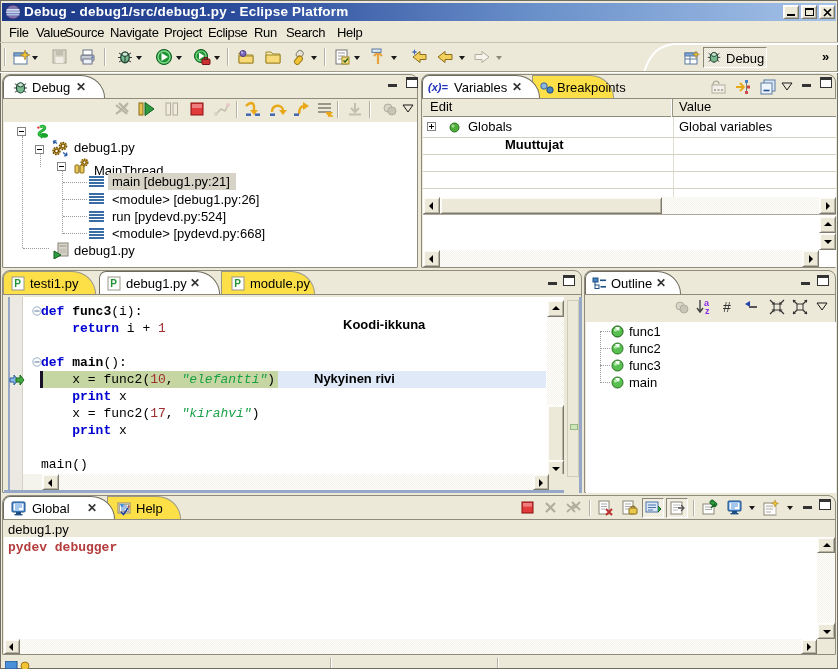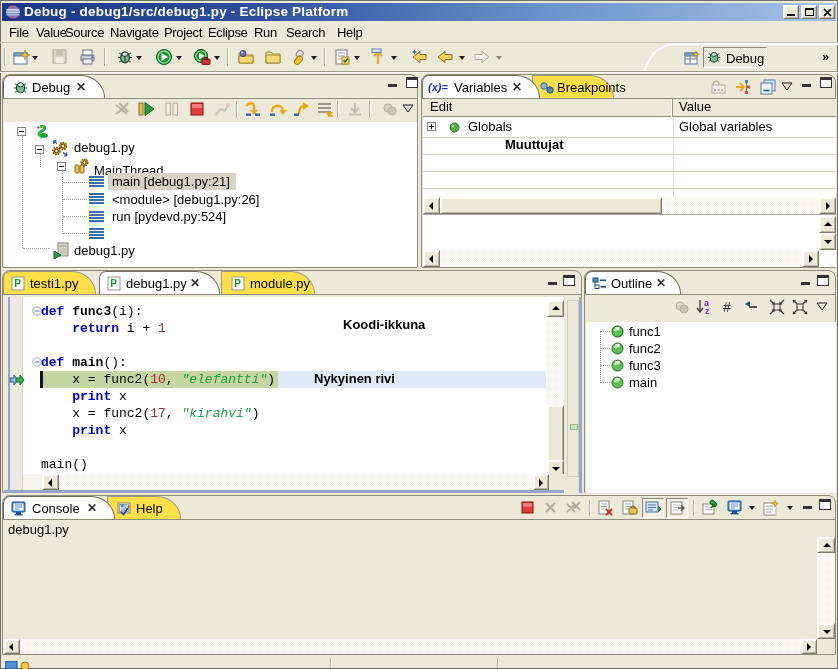--- a/index.html
+++ b/index.html
@@ -361,20 +361,21 @@
       </svg>
   <div class="a" style="left:108px;top:87px">run [pydevd.py:524]</div>
   <svg class="a" style="left:85px;top:106px" width="16" height="12" viewBox="0 0 16 12" shape-rendering="crispEdges">
         <g fill="#3a6ca6">
           <rect x="0" y="0" width="15" height="2"></rect>
           <rect x="0" y="3" width="15" height="2"></rect>
           <rect x="0" y="6" width="15" height="2"></rect>
           <rect x="0" y="9" width="15" height="2"></rect>
         </g>
       </svg>
+  <div class="a" style="left:108px;top:104px">&lt;module&gt; [pydevd.py:668]</div>
 
   <svg class="a" style="left:48px;top:120px" width="18" height="17" viewBox="0 0 18 17">
    <rect x="6" y="1" width="10" height="13" fill="#d8d5cc" stroke="#8a8578"></rect>
    <rect x="7.5" y="3" width="7" height="2" fill="#b8b5a8"></rect>
         <rect x="7.5" y="6.5" width="7" height="5" fill="#c8c5b8"></rect>
    <path d="M2 9 L9 13 L2 17 Z" fill="#2f9b40" stroke="#11611e"></path>
   </svg>
   <div class="a" style="left:70px;top:121px">debug1.py</div>
  </div>
 </div>
@@ -679,21 +680,21 @@
   <span style="left:28px">Help</span>
  </div>
  <div class="tab act" style="left:0;width:112px">
   <svg class="a" style="left:7px;top:4px" width="16" height="15" viewBox="0 0 16 15">
         <rect x="1" y="1" width="13" height="10" rx="1" fill="#4a90d9" stroke="#1d4f86"></rect>
         <rect x="2.5" y="2.5" width="10" height="7" fill="#fff"></rect>
         <path d="M4 4 L11 4 M4 6 L11 6 M4 8 L8 8" stroke="#4a90d9"></path>
         <rect x="5" y="11" width="5" height="2" fill="#1d4f86"></rect>
         <rect x="3.5" y="13" width="8" height="1.4" fill="#1d4f86"></rect>
       </svg>
-  <span style="left:28px">Console</span>
+  <span style="left:28px">Global</span>
   <span class="tabx" style="left:83px">✕</span>
  </div>
  <div class="a" style="left:0;top:23px;width:832px;height:1px;background:#8f8c7e;z-index:4"></div>
 
  <svg class="a" style="left:517px;top:4px" width="16" height="16" viewBox="0 0 16 16">
       <rect x="2" y="2" width="11" height="11" fill="#e23b3b" stroke="#8a1111"></rect>
       <rect x="3" y="3" width="9" height="3.6" fill="#ef7d7d"></rect>
     </svg>
  <svg class="a" style="left:540px;top:4px" width="16" height="16" viewBox="0 0 16 16">
       <path d="M3 3 L12 12 M12 3 L3 12" stroke="#b0ad9e" stroke-width="2.2"></path>
@@ -747,20 +748,23 @@
       <path d="M12 1 L12.9 3.6 L15.5 4.5 L12.9 5.4 L12 8 L11.1 5.4 L8.5 4.5 L11.1 3.6 Z" fill="#f2c335" stroke="#a07818" stroke-width="0.5"></path>
     </svg>
  <div class="dd" style="left:784px;top:10px"></div>
  <div class="mini" style="left:799px;top:4px">
       <div class="bar"></div>
     </div>
  <div class="maxi" style="left:816px;top:3px"></div>
 
  <div class="a" style="left:5px;top:26px">debug1.py</div>
 
+ <div class="a" style="left:1px;top:41px;width:813px;height:102px;background:#fff">
+  <div class="mono a" style="left:4px;top:3px;color:#b43c3c;font-weight:bold">pydev debugger</div>
+ </div>
 
  <div class="a track" style="left:814px;top:41px;width:18px;height:102px"></div>
  <div class="a b3" style="left:814px;top:41px;width:18px;height:16px">
       <div class="tri u" style="left:5px;top:5px"></div>
     </div>
  <div class="a b3" style="left:814px;top:127px;width:18px;height:16px">
       <div class="tri d" style="left:5px;top:6px"></div>
     </div>
 
  <div class="a track" style="left:1px;top:143px;width:813px;height:15px"></div>

